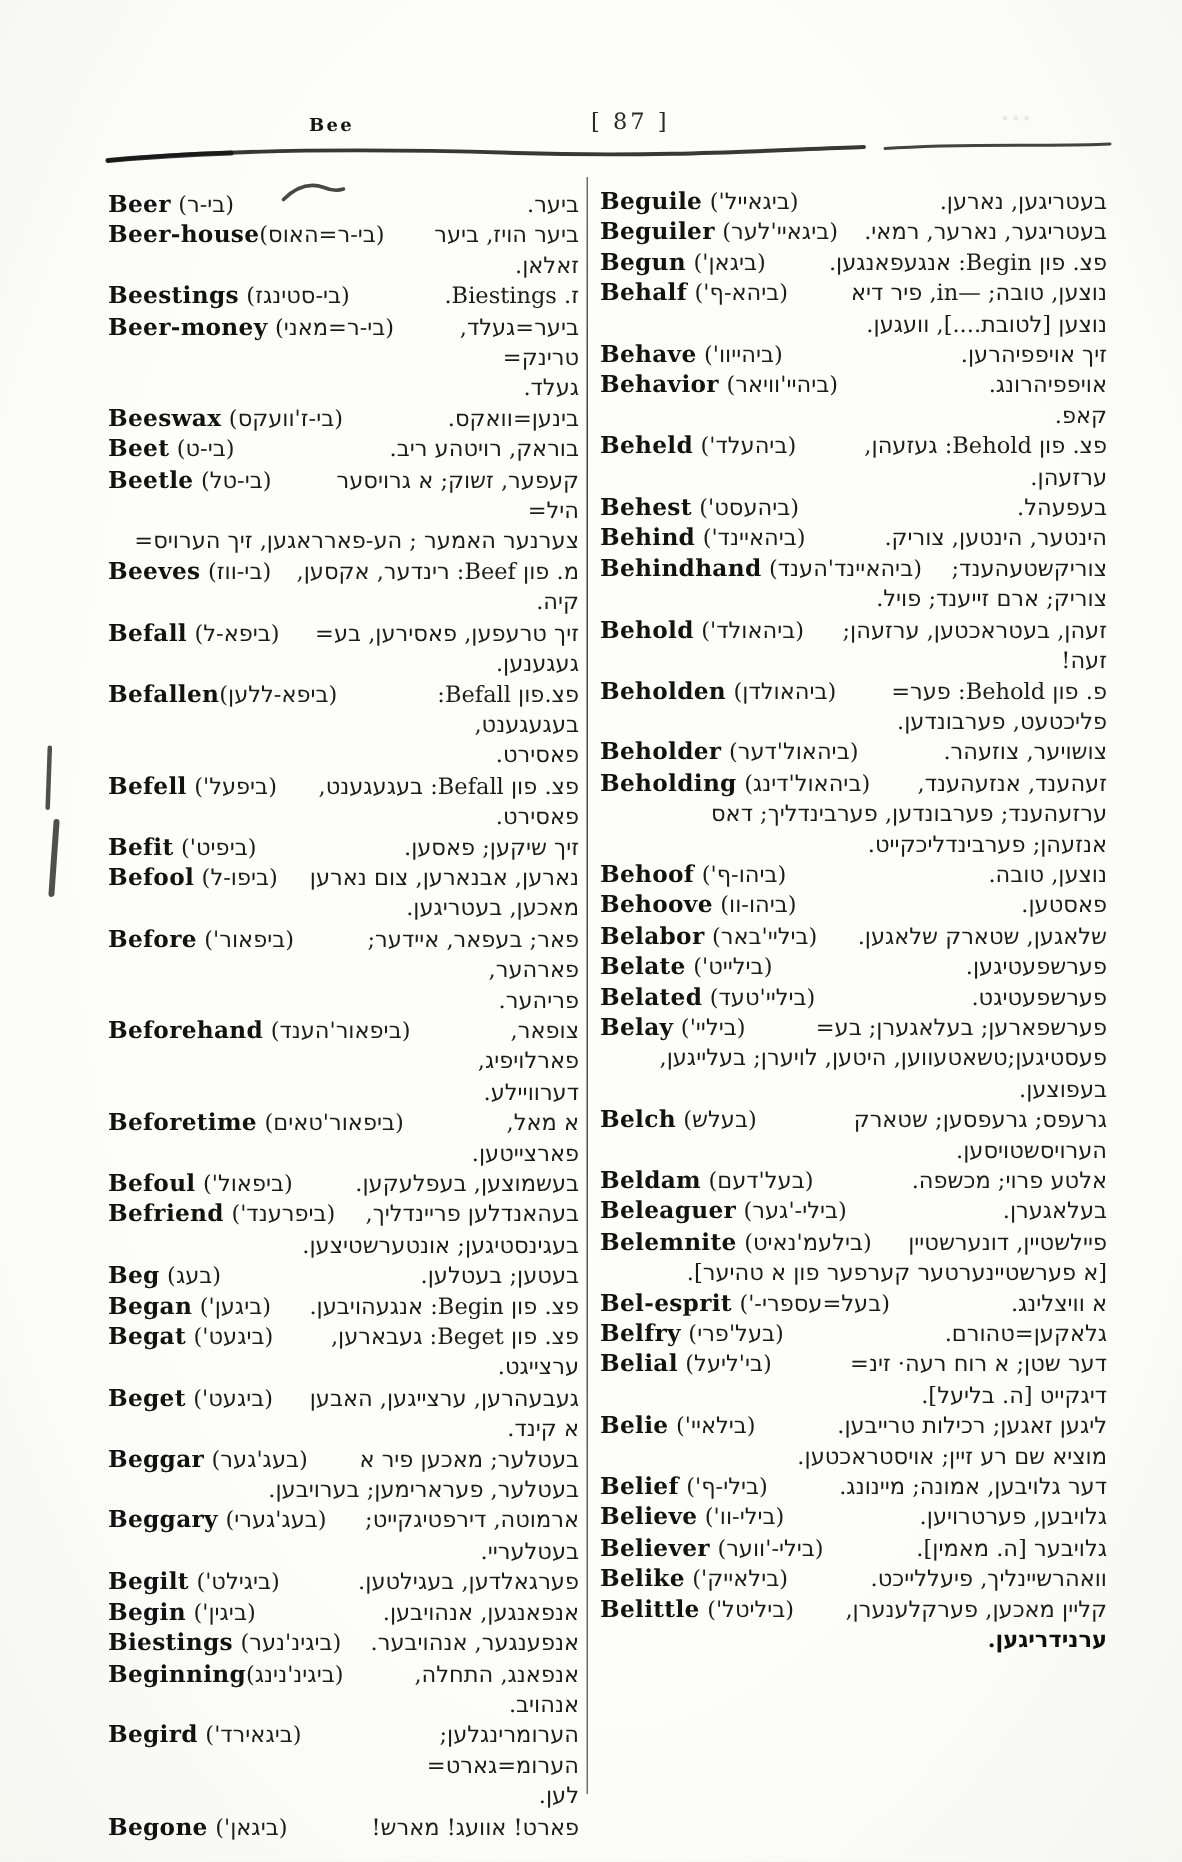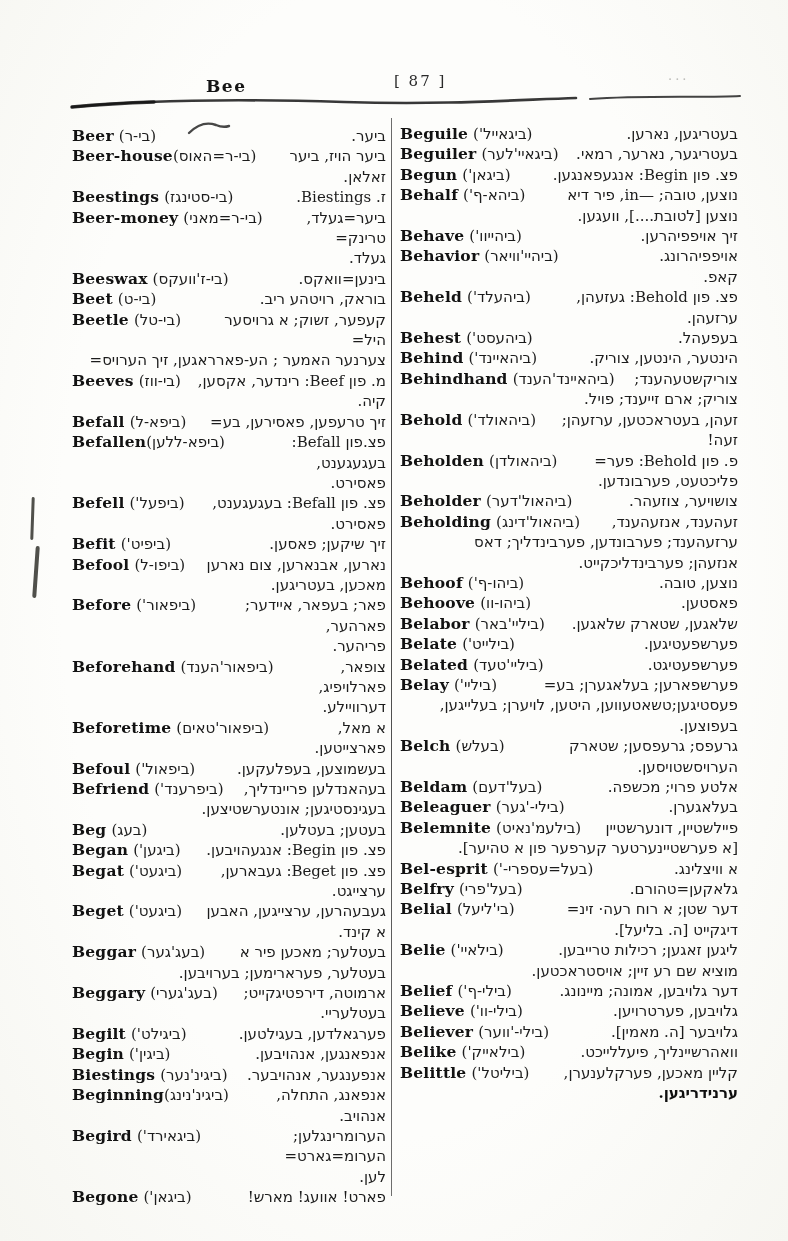--- a/index.html
+++ b/index.html
@@ -10,21 +10,21 @@
     margin:0 auto;
     background:#fcfcf9;
     background-image:radial-gradient(ellipse at 50% 45%, #fdfdfb 60%, #f6f6f1 100%);
     font-family:"DejaVu Serif","DejaVu Sans",serif;
     color:#1c1c1c;
     overflow:hidden;
   }
   
   .running-head{
     position:absolute;left:206px;top:76px;
-    font-weight:bold;font-size:17px;letter-spacing:1.5px;color:#151515;
+    font-weight:bold;font-size:12px;letter-spacing:1.5px;color:#151515;
   }
   .page-number{
     position:absolute;left:394px;top:72px;
     font-size:15px;letter-spacing:2px;color:#2a2a2a;
     filter:blur(0.2px);
   }
   .corner-smudge{
     position:absolute;left:668px;top:72px;
     font-size:13px;color:#8a8a86;opacity:.55;filter:blur(0.6px);
     letter-spacing:3px;
@@ -163,20 +163,21 @@
     <div class="cont">קיה.</div>
       </div>
 
     <div class="entry">
       <div class="first-line">
         <span class="hw hw1">Befall</span>
         <span class="pron pron1">(ביפא-ל)</span>
 
         <span class="defn">זיך טרעפען, פאסירען, בע=</span>
       </div>
+    <div class="cont">געגענען.</div>
       </div>
 
     <div class="entry nospace">
       <div class="first-line">
         <span class="hw hw1">Befallen</span>
         <span class="pron pron1">(ביפא-ללען)</span>
 
         <span class="defn">פצ.פון Befall: בעגעגענט,</span>
       </div>
     <div class="cont">פאסירט.</div>

